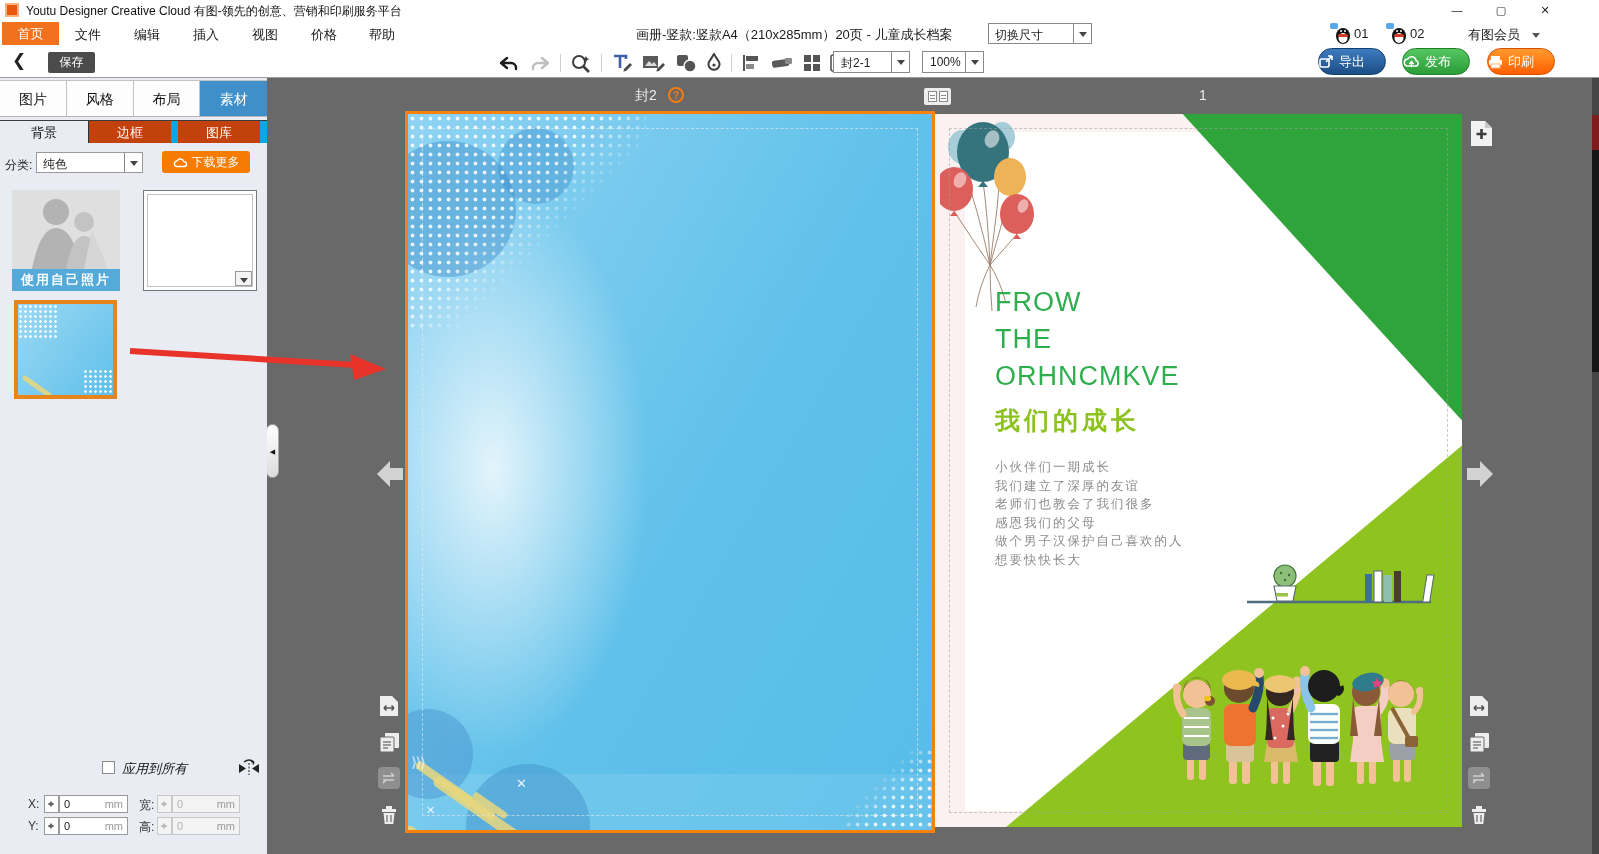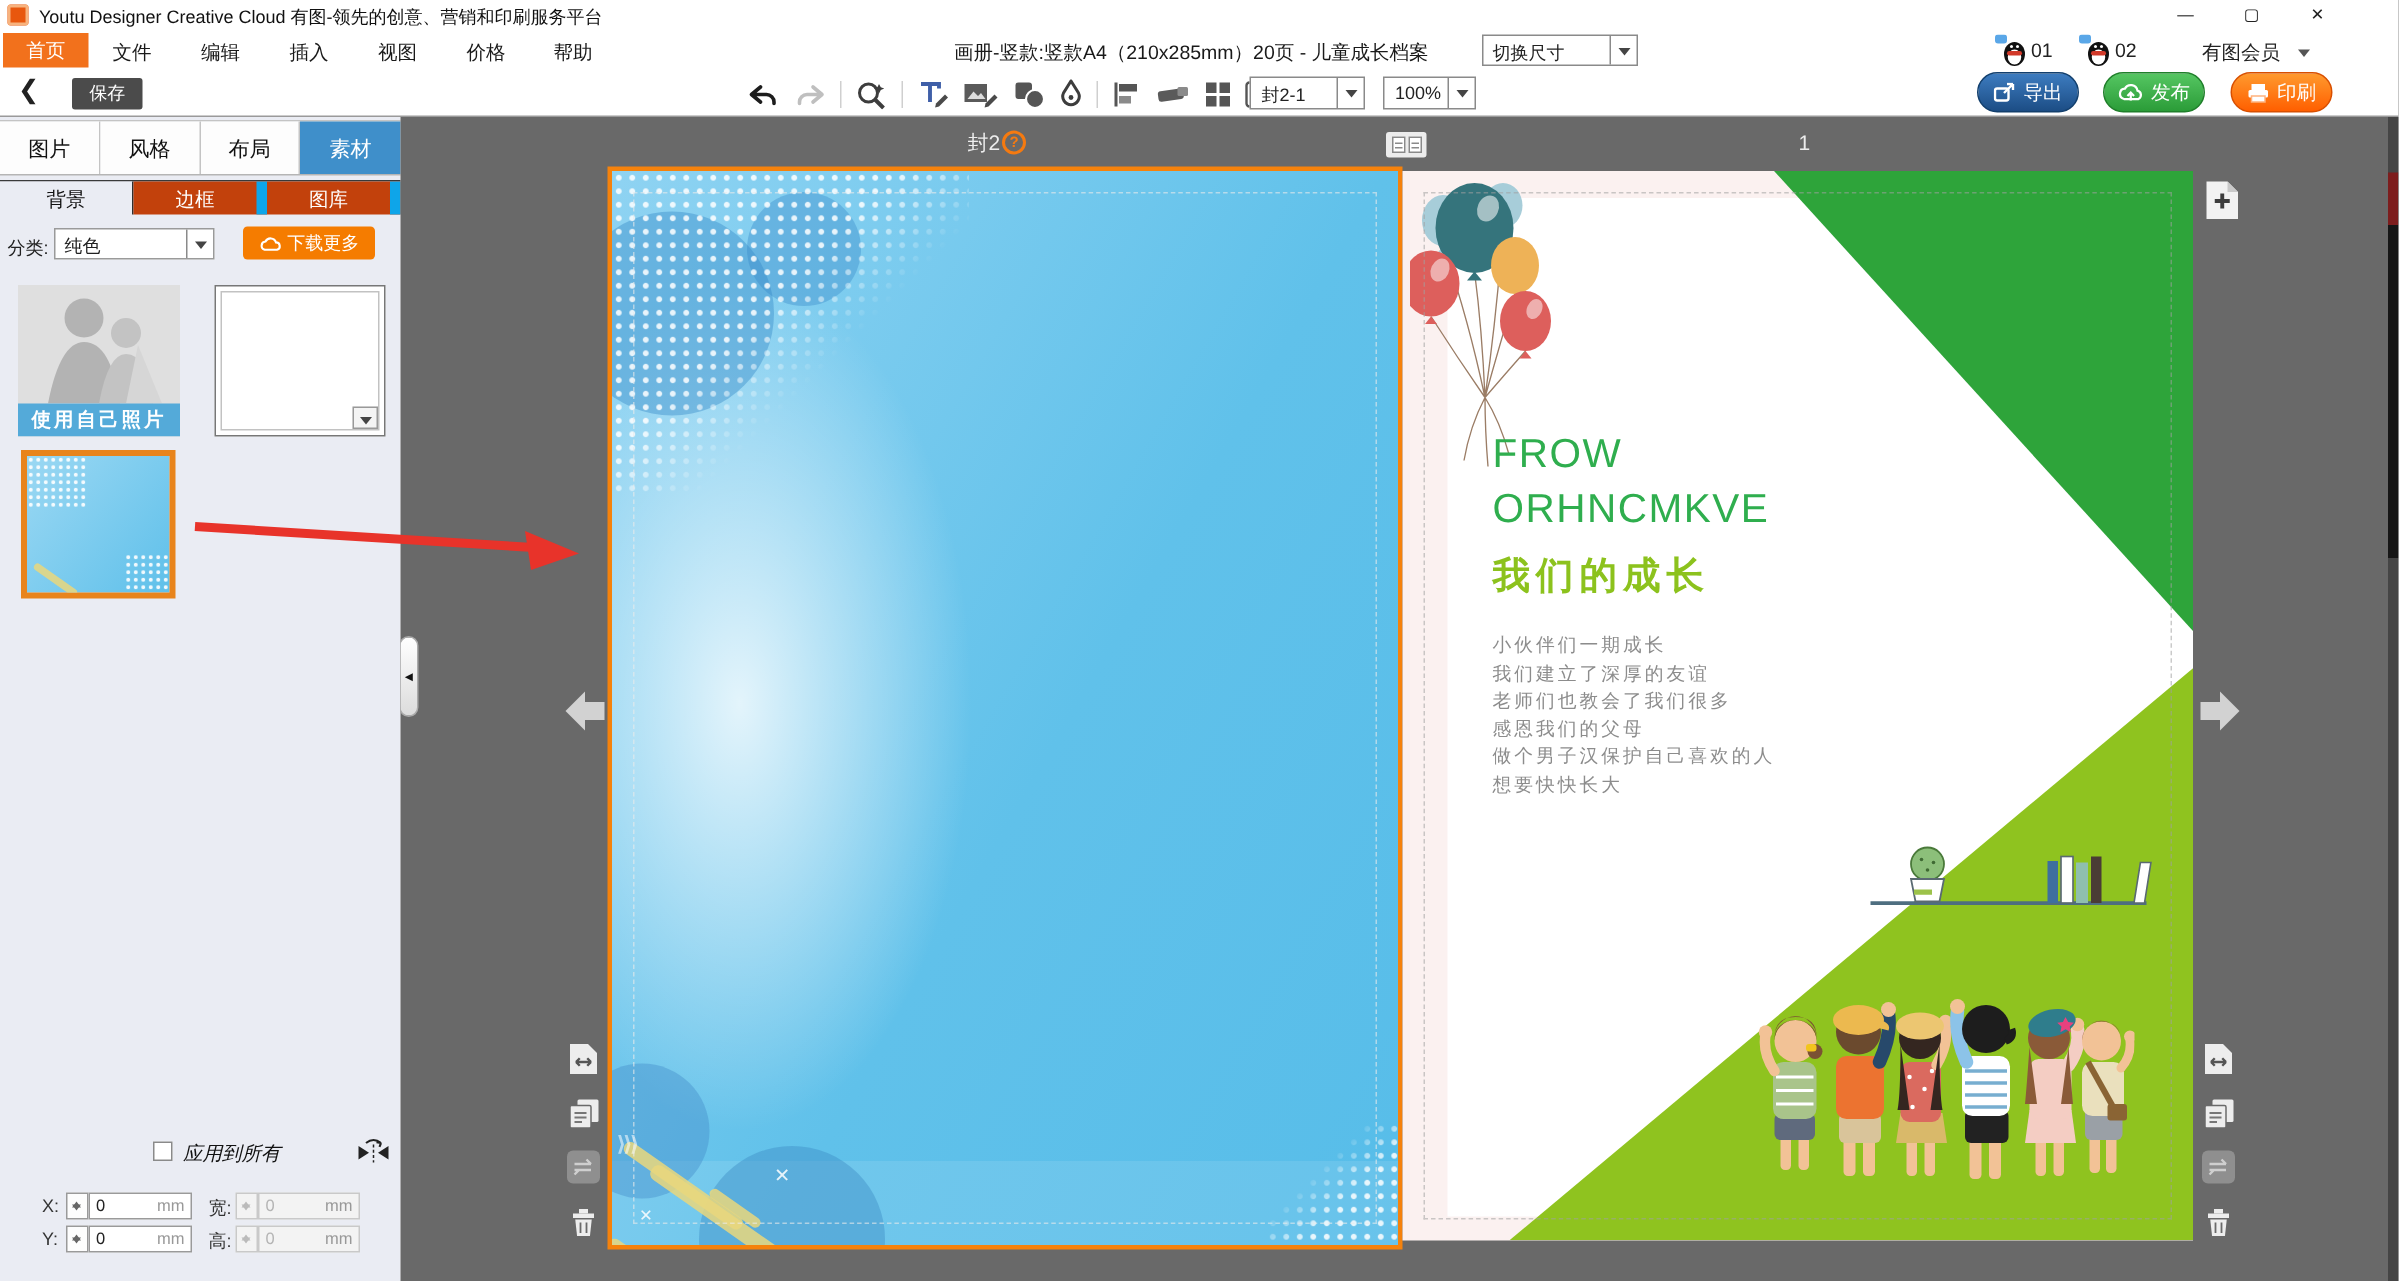--- a/index.html
+++ b/index.html
@@ -34,21 +34,21 @@
   .toolrow { position:absolute; left:0; top:47px; width:1599px; height:31px; background:#fff; border-bottom:1px solid #9a9a9a; }
   .back-btn { position:absolute; left:12px; top:3px; font-size:17px; font-weight:bold; color:#222; }
   .save-btn { position:absolute; left:48px; top:5px; width:47px; height:21px; background:#4b4b4b; color:#fff; font-size:12px; text-align:center; line-height:21px; border-radius:2px; }
   .tools { position:absolute; left:498px; top:3px; height:26px; display:flex; align-items:center; gap:9px; }
   .tsep { width:1px; height:18px; background:#cfcfcf; }
   .tico { display:flex; align-items:center; justify-content:center; }
   .select-box { position:absolute; top:4px; height:22px; border:1px solid #8a8a8a; background:#fff; }
   .page-select { left:833px; width:77px; }
   .zoom-select { left:922px; width:62px; }
   .select-box .val { position:absolute; left:7px; top:3px; font-size:12px; color:#222; }
-  .pill-btn { position:absolute; top:1px; width:68px; height:27px; border-radius:14px; color:#fff; font-size:13px; display:flex; align-items:center; justify-content:center; gap:5px; }
+  .pill-btn { position:absolute; top:1px; width:68px; height:27px; border-radius:14px; color:#fff; font-size:13px; display:flex; align-items:center; justify-content:flex-start; gap:5px; }
   .export-btn { left:1318px; background:linear-gradient(#3d7cc0,#1c4d85); border:1px solid #123f6d; }
   .publish-btn { left:1402px; background:linear-gradient(#55c662,#2b9c38); border:1px solid #1f7f2a; }
   .print-btn { left:1487px; background:linear-gradient(#ff9a2e,#ff5f00); border:1px solid #d84f00; }
 
   
   .sidebar { position:absolute; left:0; top:78px; width:267px; height:776px; background:#eaecf3; }
   .tabs { position:absolute; left:0; top:2px; height:37px; width:267px; display:flex; border-top:1px solid #c4c4c4; border-bottom:1px solid #b5b5b5; }
   .tab { width:67px; background:#fdfdfd; border-right:1px solid #c4c4c4; font-size:14px; color:#111; text-align:center; line-height:36px; }
   .tab.active { background:#3f8fca; color:#fff; border-right:none; }
   .subtabs { position:absolute; left:0; top:42px; height:23px; width:267px; display:flex; border-top:1px solid #3a3a3a; }
@@ -84,21 +84,21 @@
   .pos-input { position:absolute; height:18px; border:1px solid #9a9a9a; background:#fff; }
   .pos-input .v { position:absolute; left:4px; top:2px; font-size:11px; color:#222; }
   .pos-input .u { position:absolute; right:4px; top:2px; font-size:11px; color:#999; }
   .pos-input.dis { background:#f3f3f3; border-color:#c9c9c9; }
   .pos-input.dis .v { color:#b5b5b5; }
 
   
   .canvas { position:absolute; left:267px; top:78px; width:1332px; height:776px; background:#696969; overflow:hidden; }
   .collapse { position:absolute; left:-1px; top:346px; width:13px; height:54px; background:linear-gradient(#fff,#dcdcdc); border-radius:7px; border:1px solid #aaa; font-size:7px; color:#111; text-align:center; line-height:54px; }
   .pg-lbl { position:absolute; color:#ededed; font-size:14px; }
-  .lbl-l { left:378px; top:9px; } .lbl-r { left:932px; top:9px; }
+  .lbl-l { left:368px; top:9px; } .lbl-r { left:932px; top:9px; }
   .help-ring { position:absolute; left:401px; top:9px; width:16px; height:16px; border:2px solid #f57a10; border-radius:50%; color:#f57a10; font-size:10px; font-weight:bold; text-align:center; line-height:13px; }
   .spread-ico { position:absolute; left:657px; top:10px; width:27px; height:17px; background:#ececec; border-radius:2px; }
   .spread-ico i { position:absolute; top:3px; width:9px; height:11px; background:#fff; border:1px solid #8a8a8a; }
   .spread-ico i::before, .spread-ico i::after { content:""; position:absolute; left:1px; right:1px; height:1px; background:#8a8a8a; }
   .spread-ico i::before { top:3px; } .spread-ico i::after { top:6px; }
   .sp1 { left:4px; } .sp2 { left:15px; }
   .addpage { position:absolute; left:1203px; top:42px; }
   .nav-arrow { position:absolute; top:383px; width:26px; height:26px; }
   .nav-arrow .tri { position:absolute; top:0; width:0; height:0; border:13px solid transparent; }
   .nav-arrow .tail { position:absolute; top:7px; width:13px; height:12px; background:#d2d2d2; }
@@ -534,20 +534,21 @@
         <ellipse cx="14" cy="70" rx="19" ry="22" fill="#dd5f5c"></ellipse>
           <polygon points="14,92 10,97 18,97" fill="#dd5f5c"></polygon>
         <ellipse cx="20" cy="61" rx="6" ry="8" fill="#ffffff" opacity="0.5" transform="rotate(24 20 61)"></ellipse>
         <ellipse cx="77" cy="95" rx="17" ry="20" fill="#dd5f5c"></ellipse>
           <polygon points="77,115 73,120 81,120" fill="#dd5f5c"></polygon>
         <ellipse cx="83" cy="87" rx="5" ry="7" fill="#ffffff" opacity="0.5" transform="rotate(24 83 87)"></ellipse>
       </svg>
 
       <div class="pg-text">
         <div class="pg-title">FROW</div>
+        <div class="pg-title">THE</div>
         <div class="pg-title">ORHNCMKVE</div>
         <div class="pg-sub">我们的成长</div>
         <div class="pg-body">
           <div>小伙伴们一期成长</div>
           <div>我们建立了深厚的友谊</div>
           <div>老师们也教会了我们很多</div>
           <div>感恩我们的父母</div>
           <div>做个男子汉保护自己喜欢的人</div>
           <div>想要快快长大</div>
         </div>

